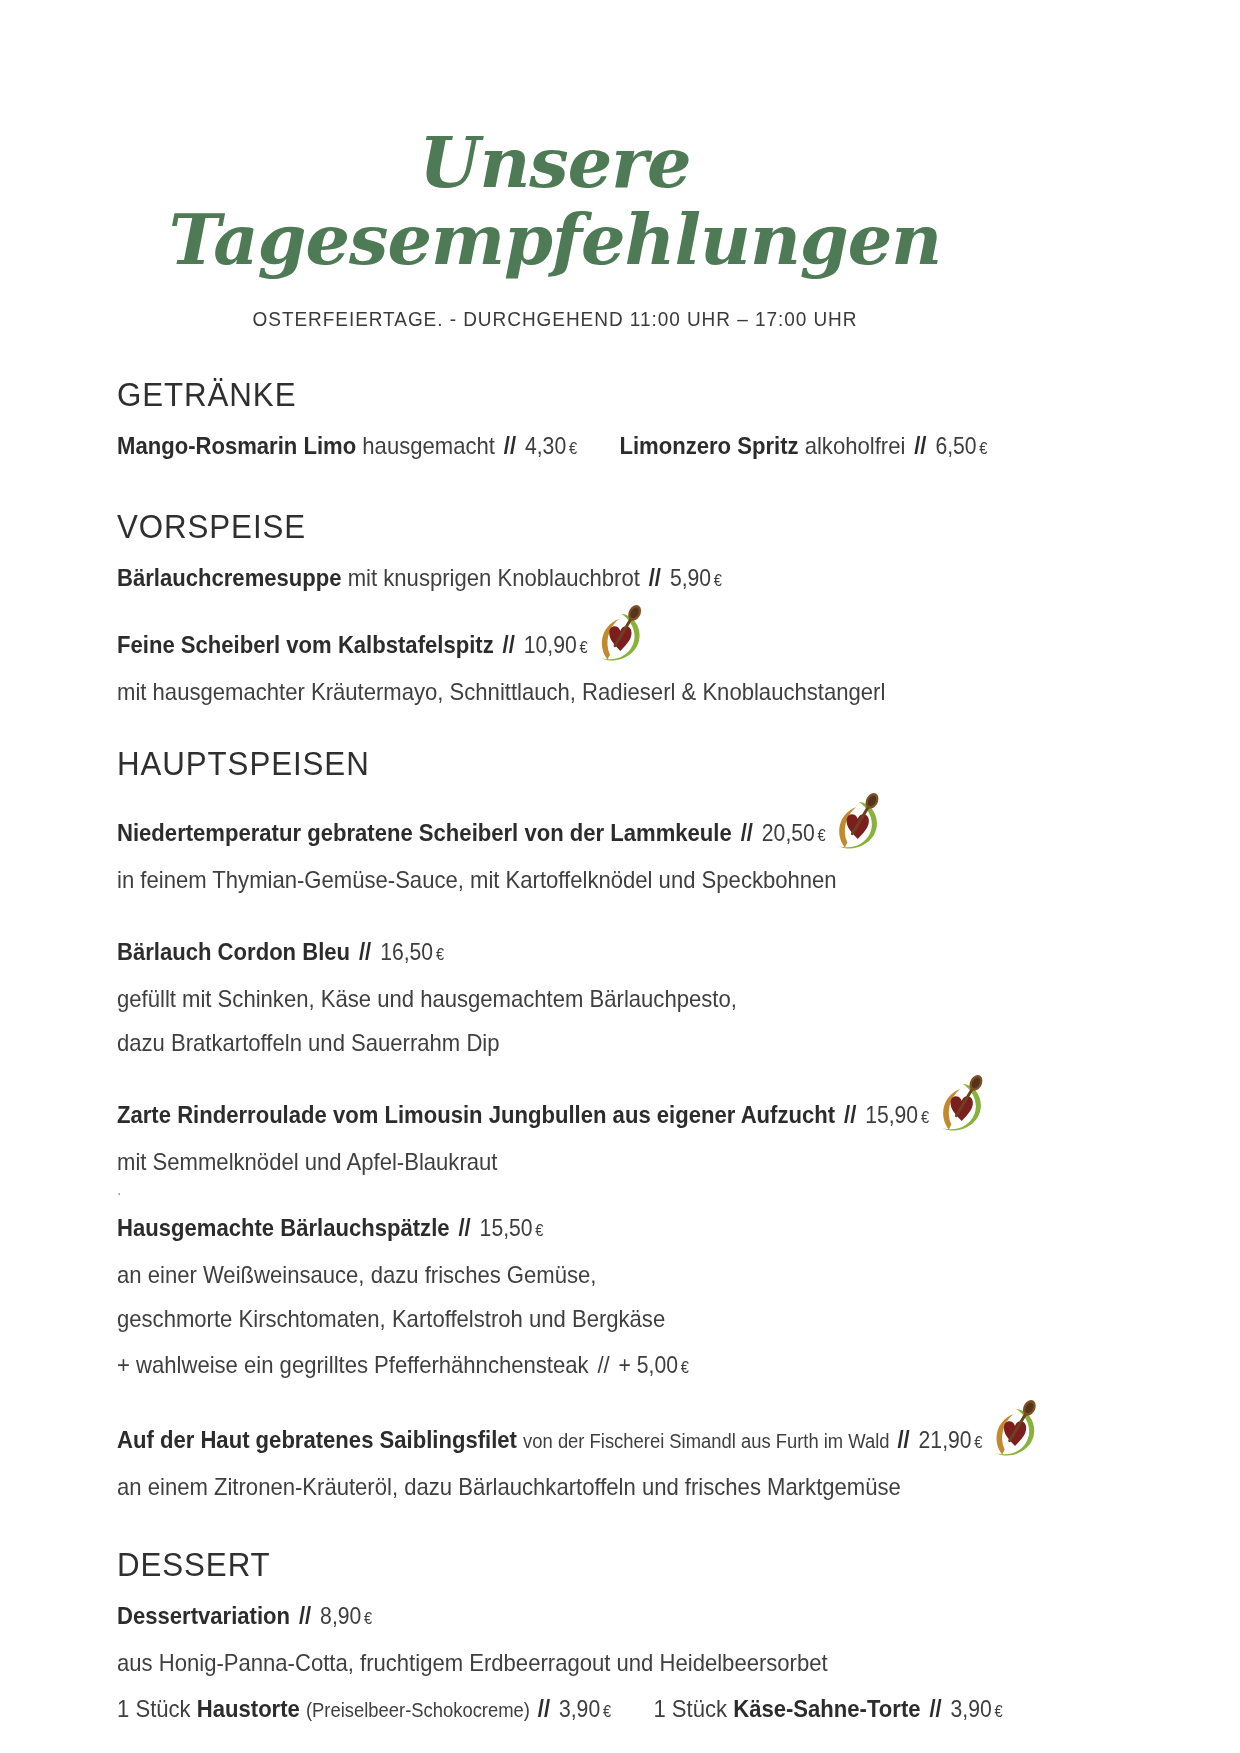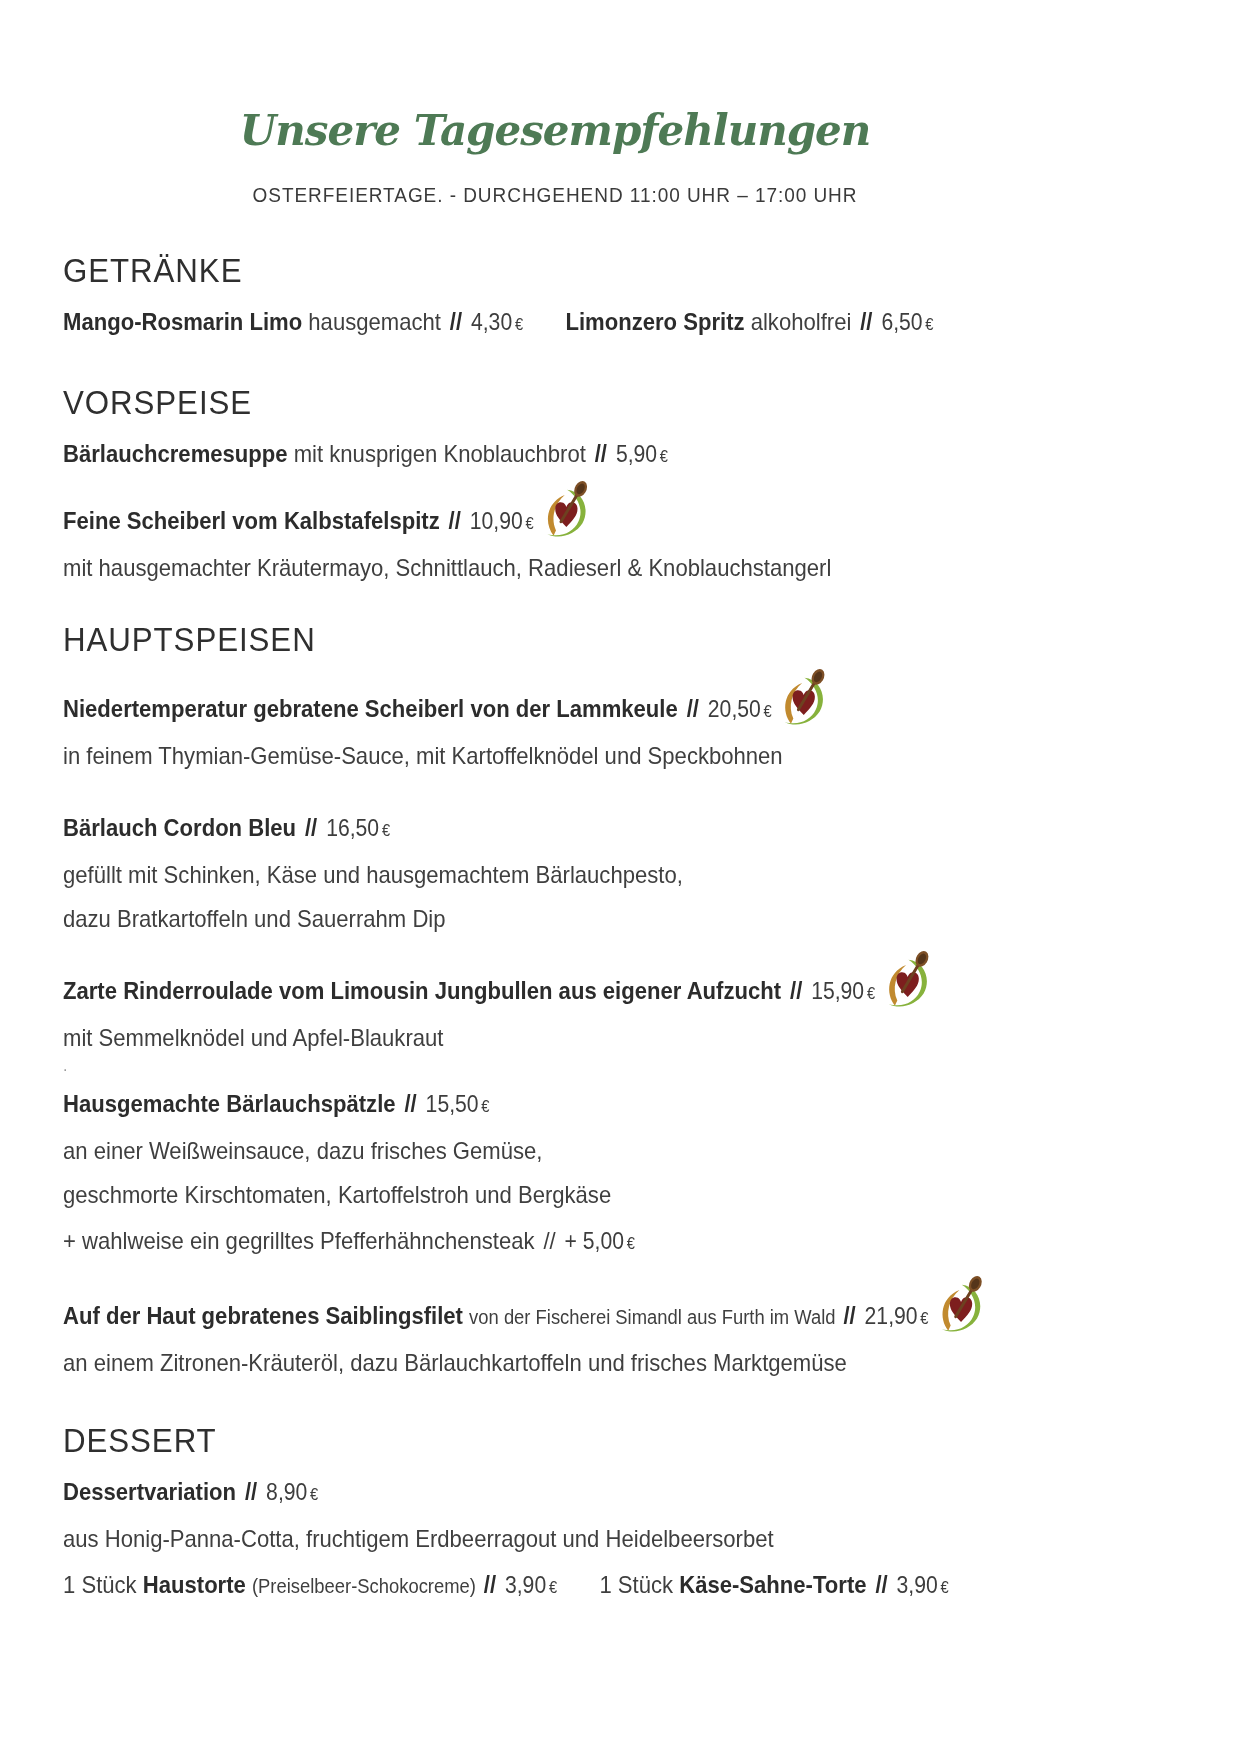--- a/index.html
+++ b/index.html
@@ -4,27 +4,27 @@
 <style>
   html,body{margin:0;padding:0;}
   body{
     width:1240px;height:1753px;background:#ffffff;
     font-family:"Liberation Sans", sans-serif;color:#3f3f3f;
     overflow:hidden;position:relative;
   }
   .header{width:870px;margin-left:120px;padding-top:108px;text-align:center;}
   .title{
     font-family:"DejaVu Serif", serif;font-style:italic;font-weight:bold;
-    font-size:42px;line-height:1.1;margin:0;letter-spacing:-1px;
+    font-size:70px;line-height:1.1;margin:16px;letter-spacing:-1px;
   }
   .subtitle{
     margin-top:30px;font-size:20px;letter-spacing:1px;color:#3a3a3a;
     transform:scaleX(0.95);transform-origin:50% 50%;white-space:nowrap;
   }
-  .menu{margin-left:63px;width:1060px;}
+  .menu{margin-left:117px;width:1060px;}
   .sec-header{
     font-size:34px;font-weight:400;letter-spacing:1px;color:#2f2f2f;
     margin:44px 0 0 0;transform:scaleX(0.92);transform-origin:0 50%;
   }
   .sec-header.tight{margin-top:38px;}
   .row{
     margin-top:18px;font-size:24px;line-height:28px;white-space:nowrap;
     transform:scaleX(0.92);transform-origin:0 50%;
   }
   .row.large{margin-top:36px;}

